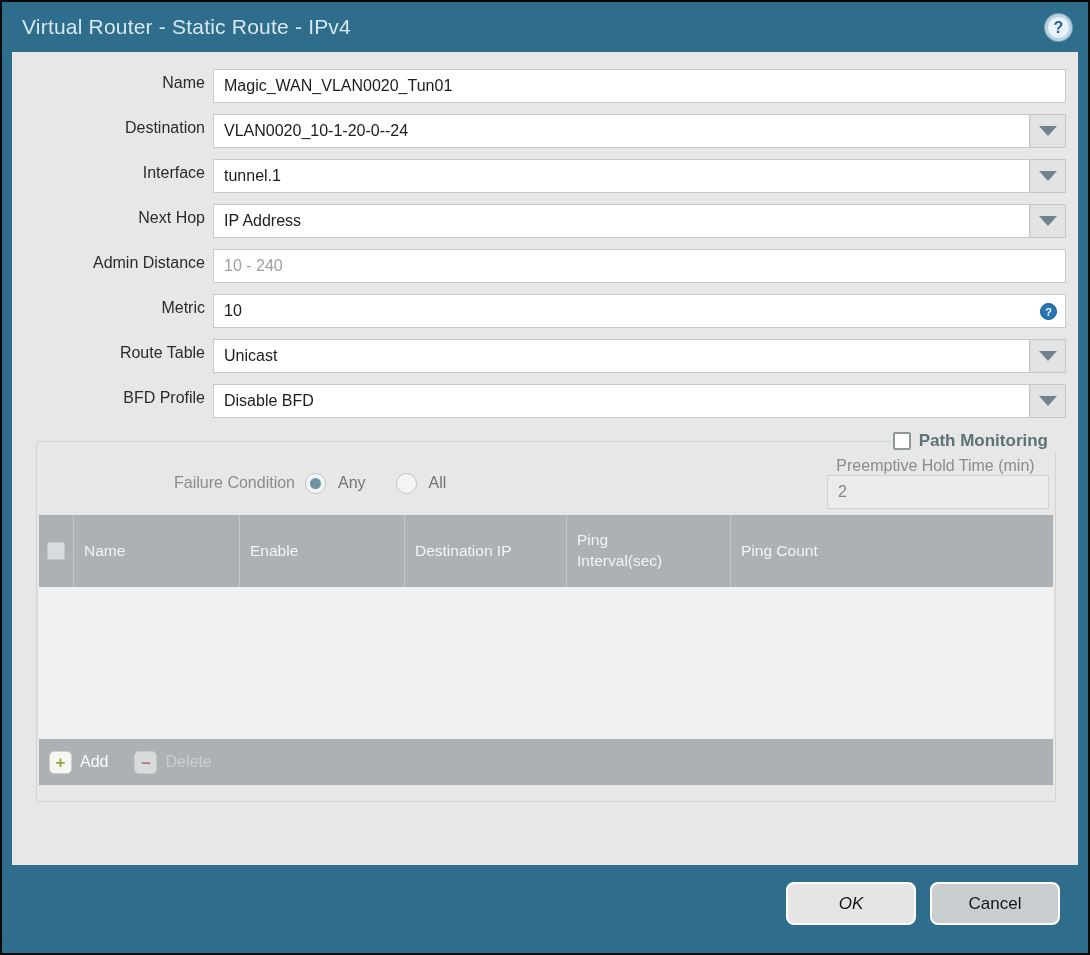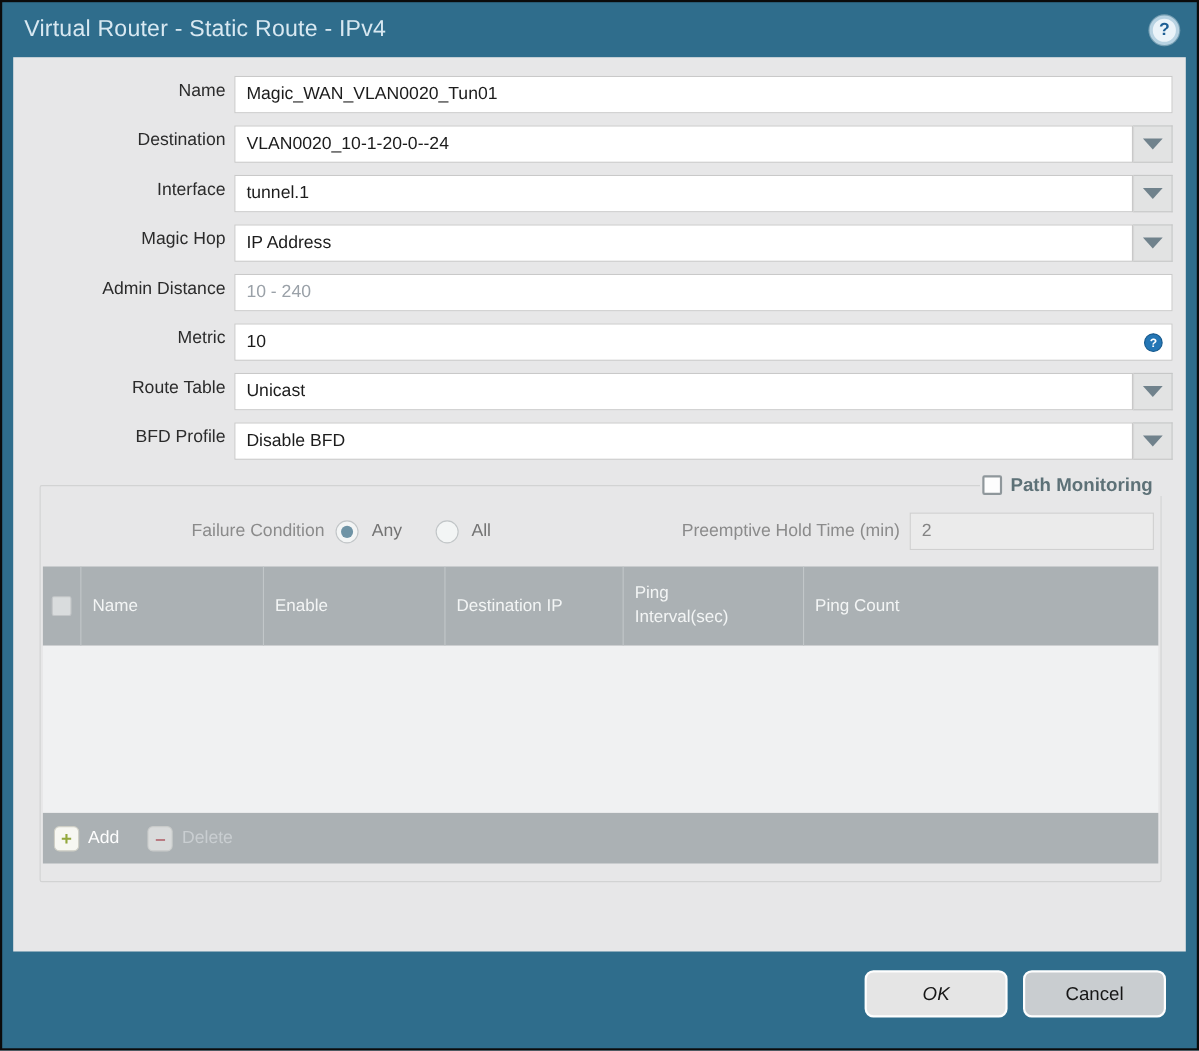--- a/index.html
+++ b/index.html
@@ -102,21 +102,21 @@
     width:21px; height:21px; border-radius:50%;
     background:#f3f5f5; border:1px solid #c1c5c7;
     display:flex; align-items:center; justify-content:center;
     margin-right:12px;
   }
   .radio-circle.selected::after {
     content:""; width:11px; height:11px; border-radius:50%;
     background:#6e93a5; display:block;
   }
   .radio-label { color:#737373; font-size:16px; }
-  .pht-group { margin-left:auto; display:flex; align-items:center; }
+  .pht-group { margin-left:auto; display:flex; align-items:center;flex-direction:column; }
   .pht-label { color:#8b8b8b; font-size:16px; padding-right:9px; }
   .pht-input {
     width:222px; height:34px; margin-right:4px;
     border:1px solid #d0d0d0; background:#ebebeb;
     color:#848484; font-size:16px; padding:0 10px;
     font-family:"Liberation Sans","DejaVu Sans",sans-serif;
   }
 
   
   .pm-table { margin-top:14px; width:100%; }
@@ -207,21 +207,21 @@
       <div class="row-label">Interface</div>
       <div class="field">
         <input class="text-input" type="text" value="tunnel.1" style="">
         <div class="dd-btn">
             <span class="dd-tri"></span>
           </div>
       </div>
     </div>
 
     <div class="row">
-      <div class="row-label">Magic Hop</div>
+      <div class="row-label">Next Hop</div>
       <div class="field">
         <input class="text-input" type="text" value="IP Address" style="">
         <div class="dd-btn">
             <span class="dd-tri"></span>
           </div>
       </div>
     </div>
 
 
     <div class="row">

